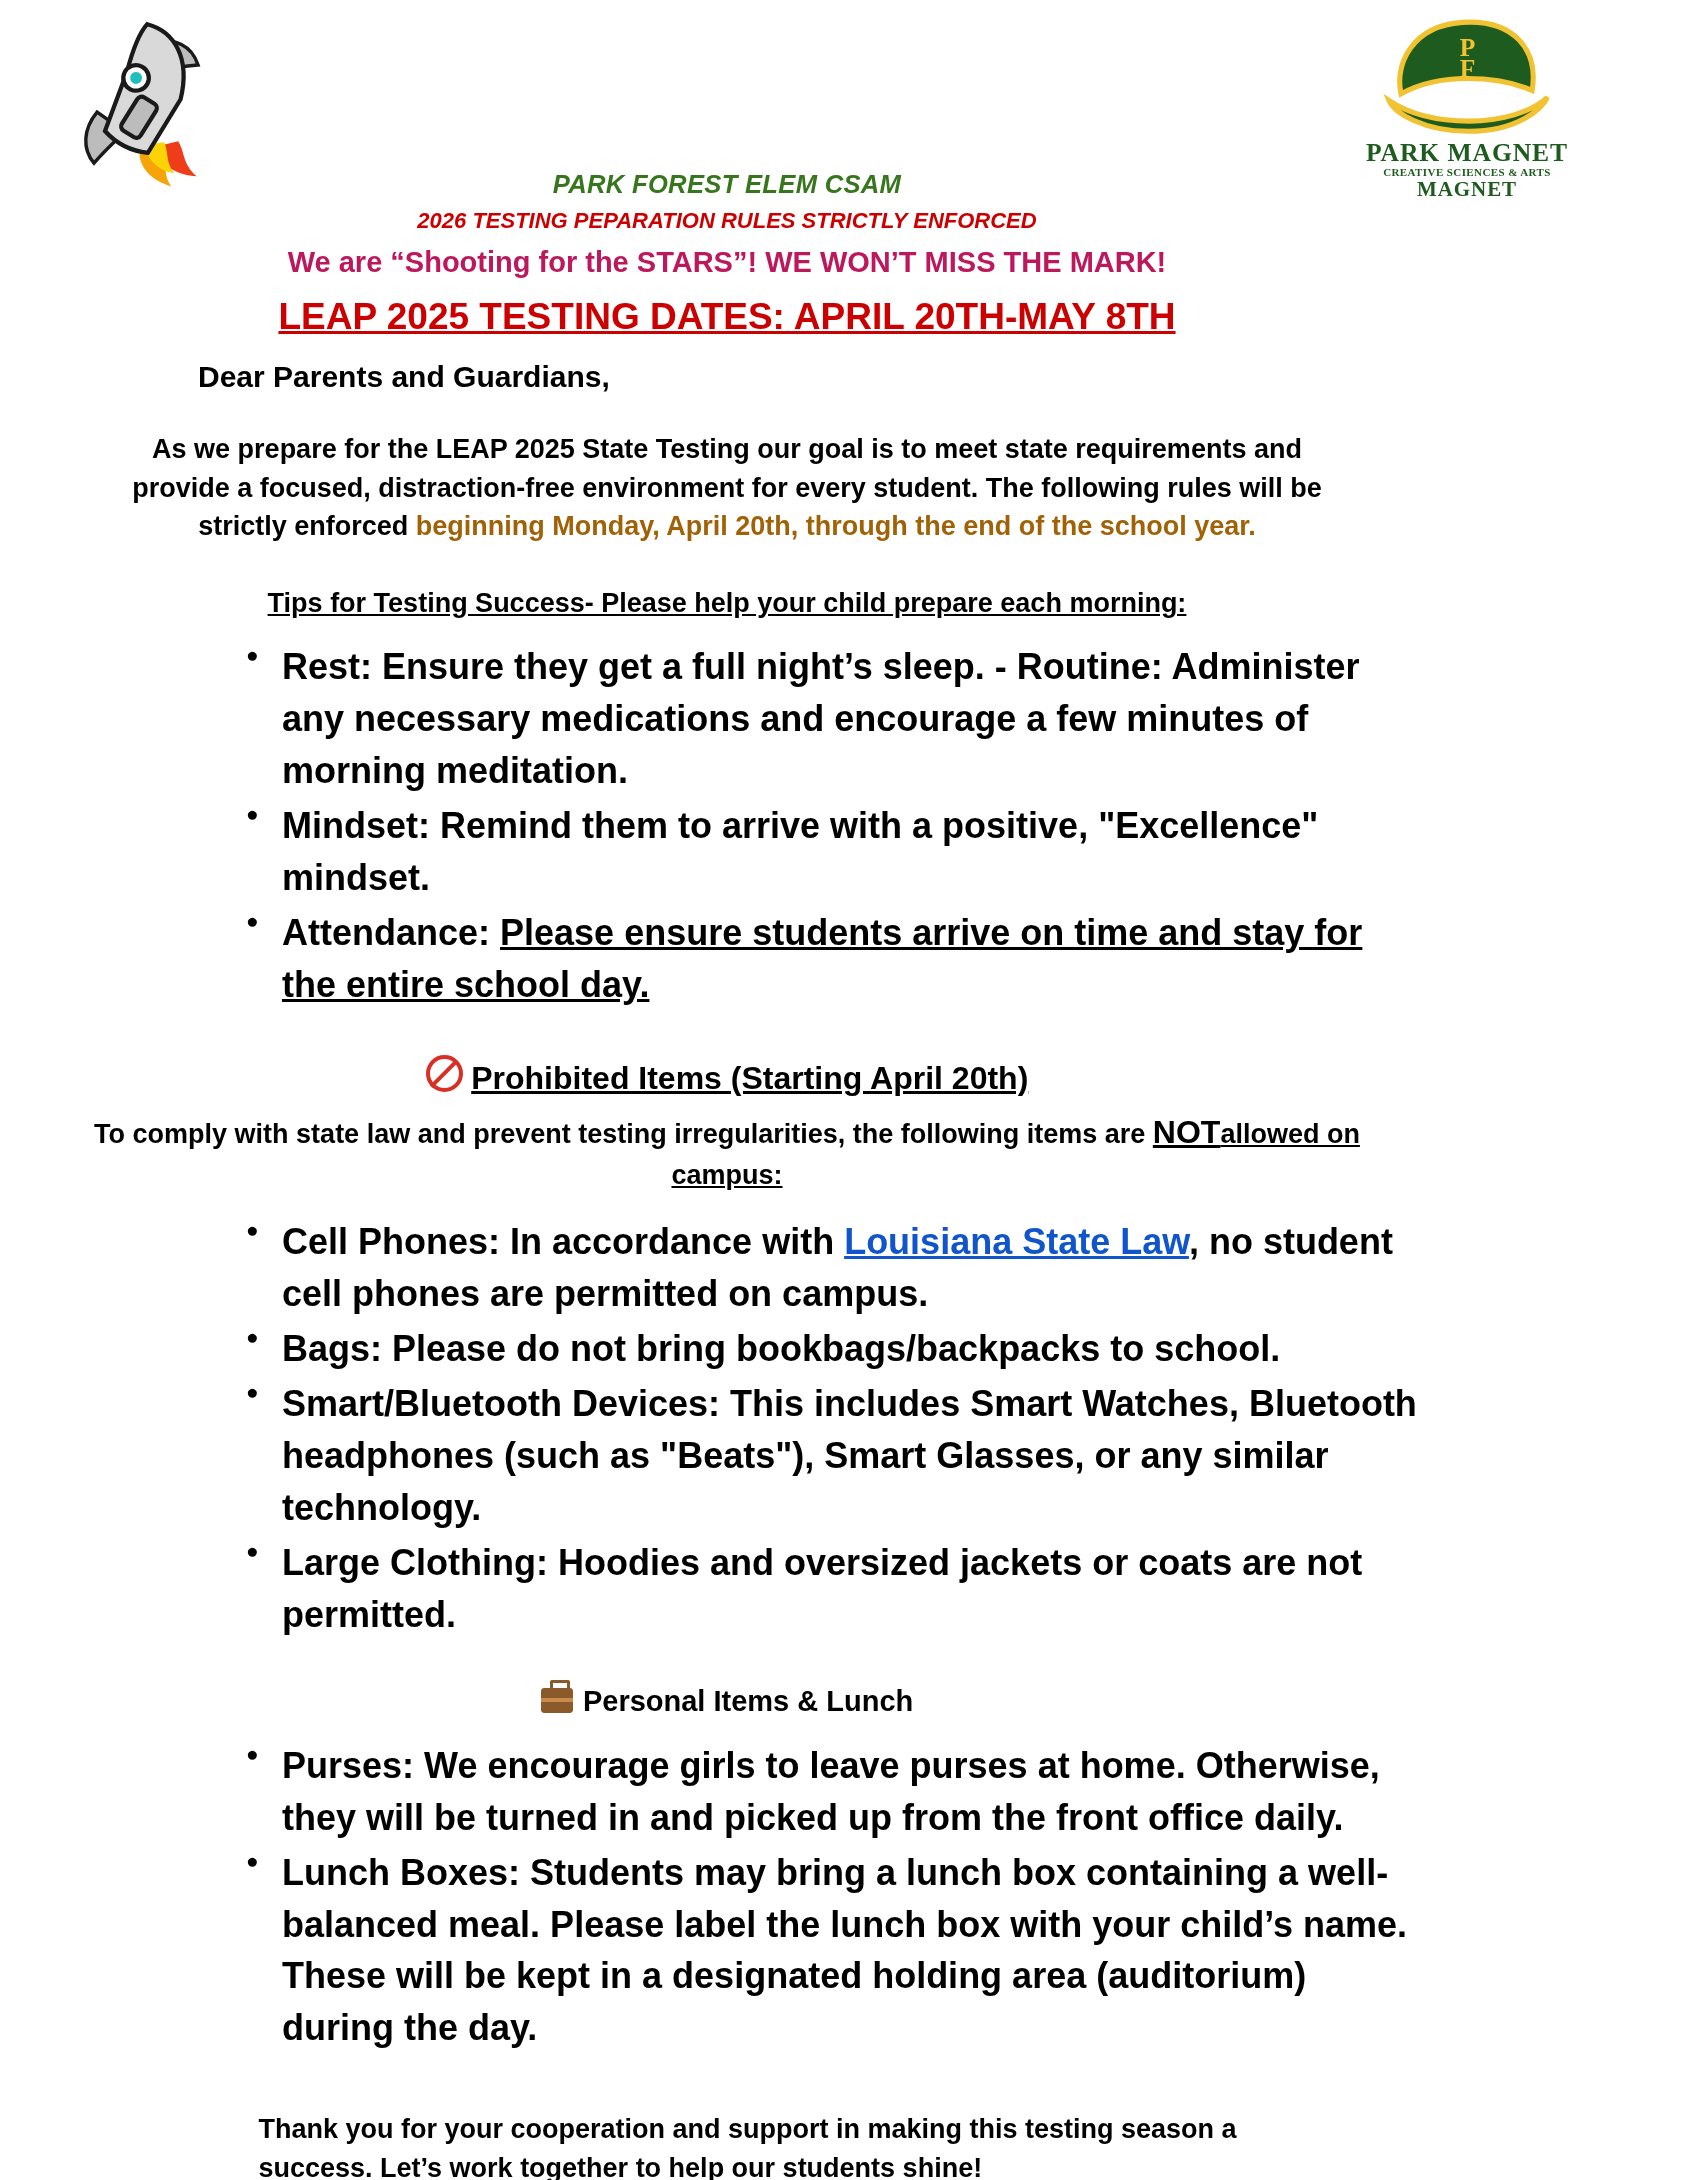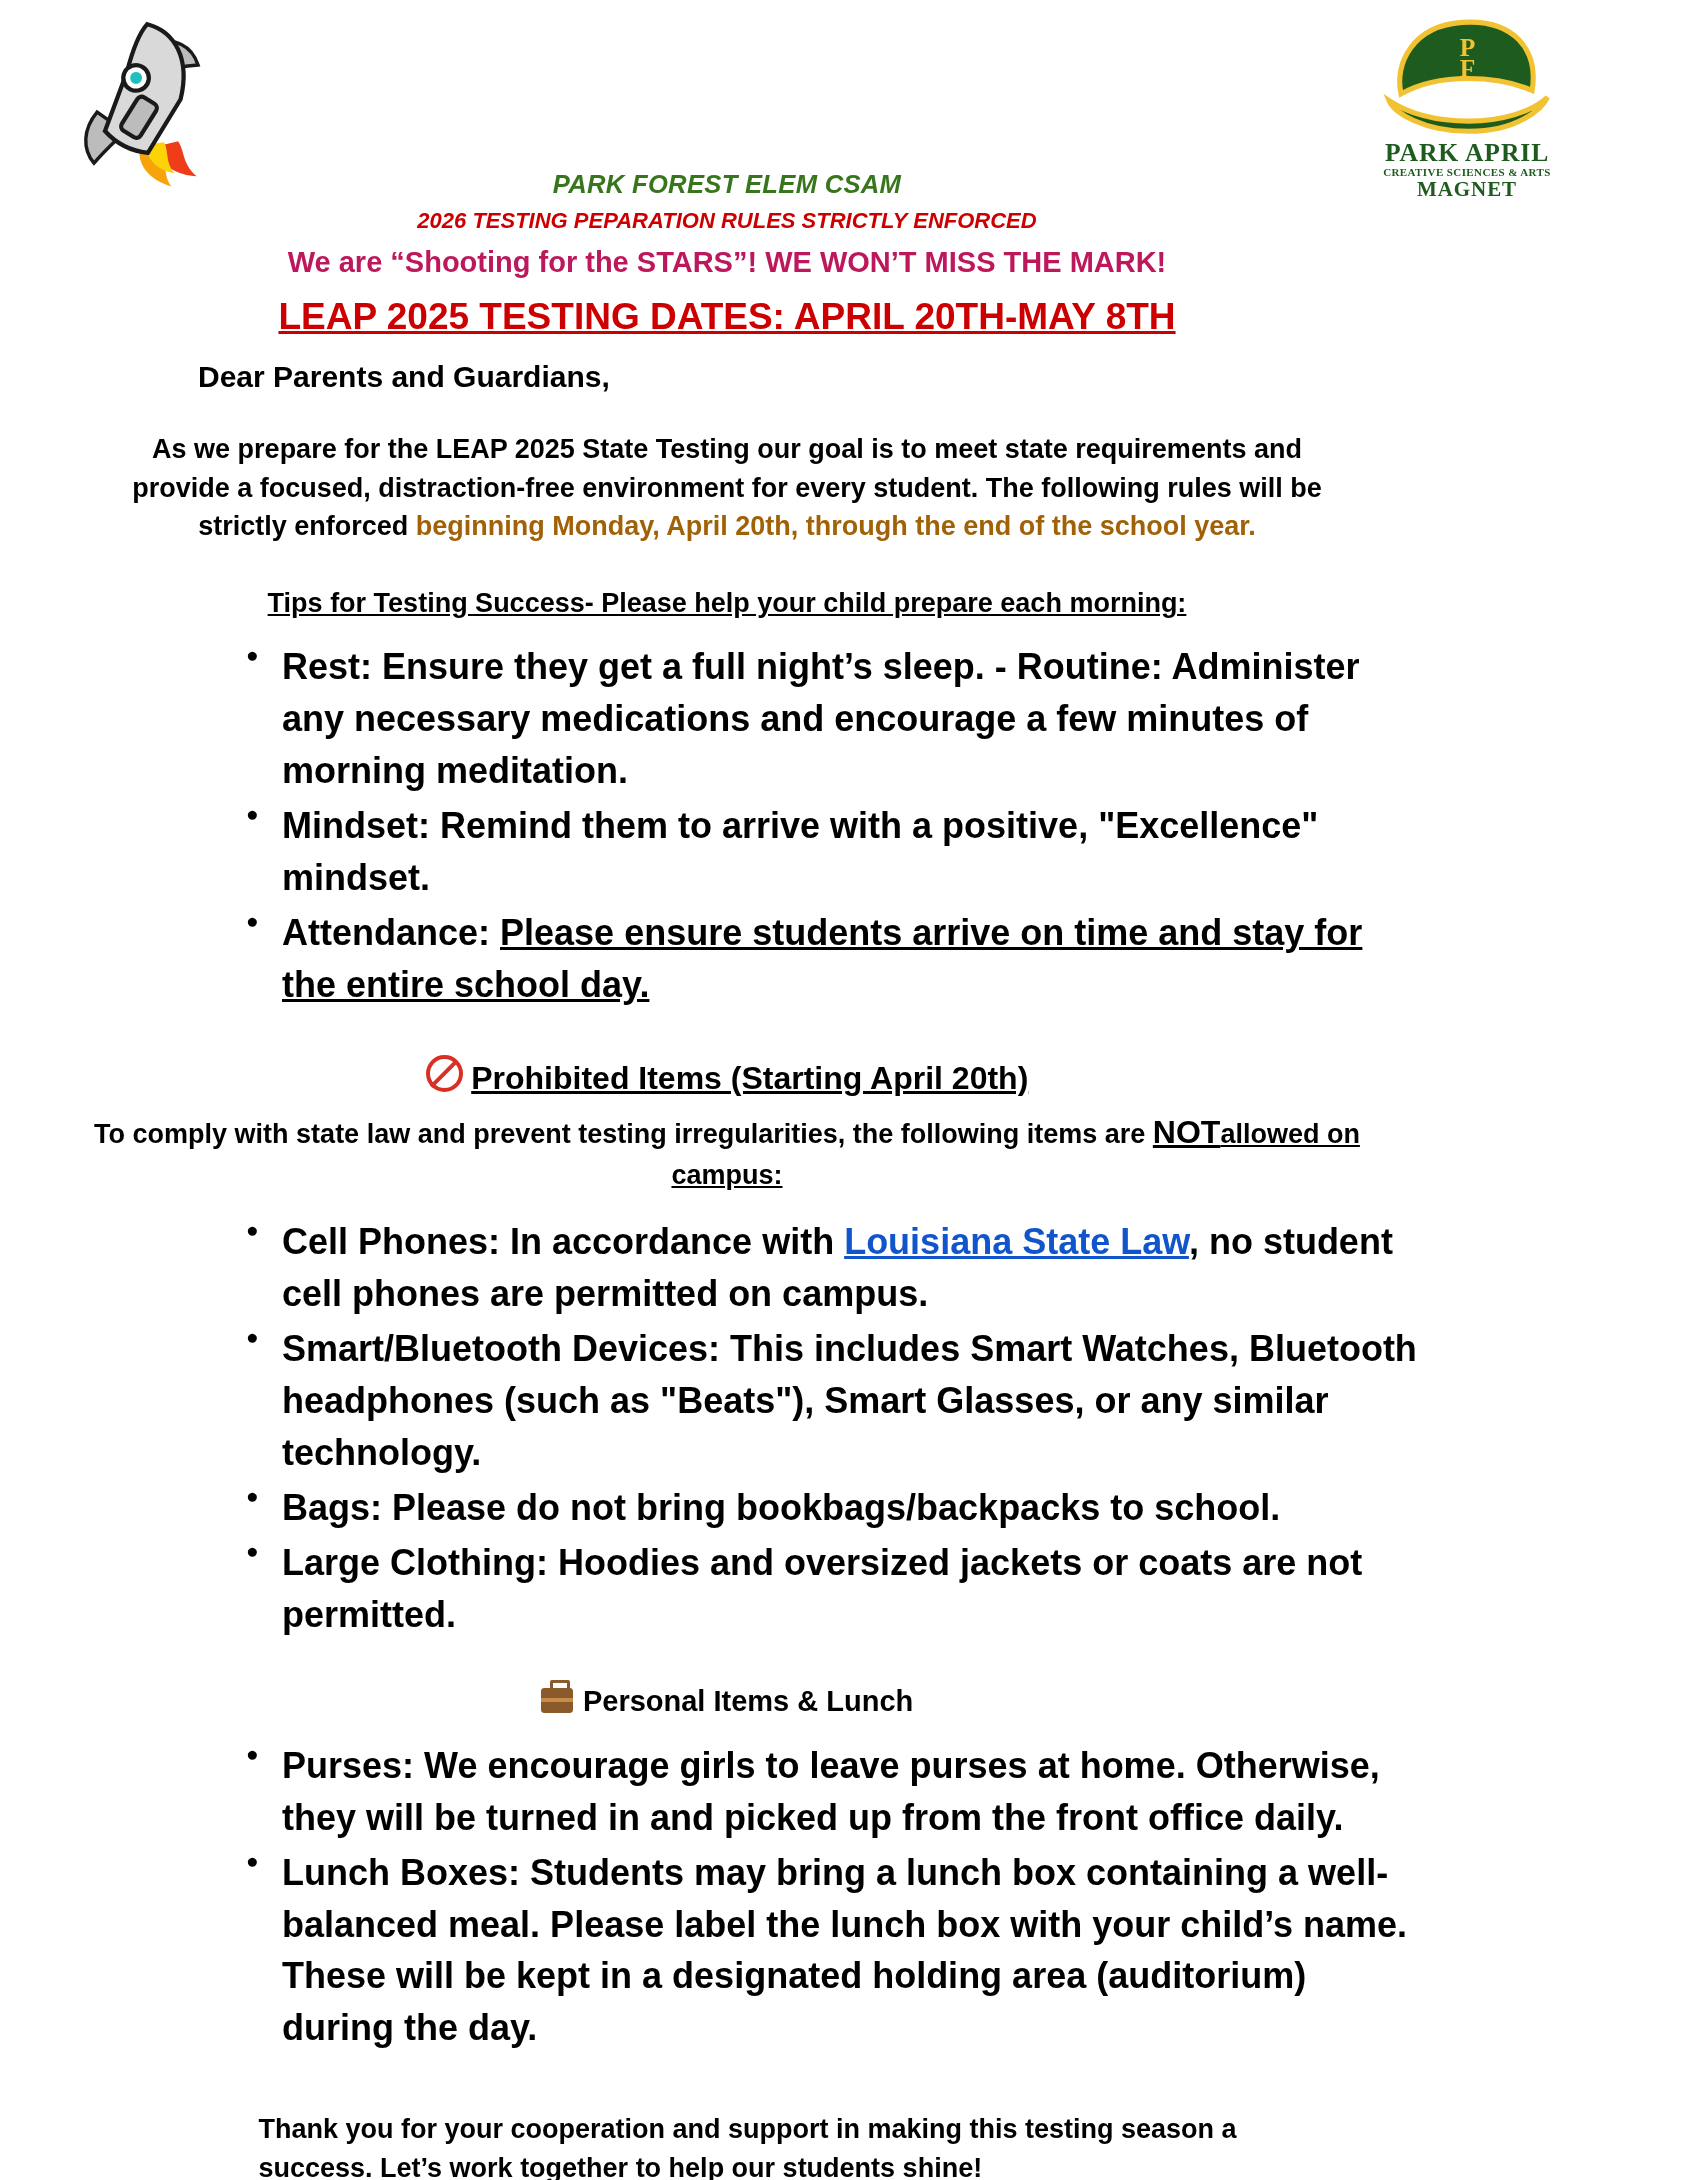--- a/index.html
+++ b/index.html
@@ -282,21 +282,21 @@
   <div class="logo">
     <div class="logo-badge">
       <svg viewBox="0 0 275 150" width="234" height="128" xmlns="http://www.w3.org/2000/svg">
 
         <path d="M60 96 C 52 60, 74 16, 132 12 C 192 8, 222 44, 214 92 C 196 84, 172 78, 138 78 C 104 78, 78 86, 60 96 Z" fill="#1e5b1e" stroke="#f1c232" stroke-width="6"></path>
         <path d="M46 104 C 70 120, 104 128, 140 128 C 178 128, 212 118, 232 100 C 226 114, 196 140, 140 140 C 86 140, 52 118, 46 104 Z" fill="#1e5b1e" stroke="#f1c232" stroke-width="6"></path>
         <text x="138" y="52" font-family="Liberation Serif, serif" font-size="30" font-weight="bold" fill="#f1c232" text-anchor="middle">P</text>
         <text x="138" y="76" font-family="Liberation Serif, serif" font-size="30" font-weight="bold" fill="#f1c232" text-anchor="middle">F</text>
       </svg>
     </div>
-    <div class="logo-text1">PARK APRIL</div>
+    <div class="logo-text1">PARK MAGNET</div>
     <div class="logo-text2">CREATIVE SCIENCES &amp; ARTS</div>
     <div class="logo-text3">MAGNET</div>
   </div>
 
   <div class="content">
 
     <div class="line school-name">PARK FOREST ELEM CSAM</div>
     <div class="line subhead">2026 TESTING PEPARATION RULES STRICTLY ENFORCED</div>
     <div class="line tagline">We are “Shooting for the STARS”! WE WON’T MISS THE MARK!</div>
     <div class="line dates">LEAP 2025 TESTING DATES: APRIL 20TH-MAY 8TH</div>
@@ -327,24 +327,24 @@
 
     <div class="notice">
       <span>To comply with state law and prevent testing irregularities, the following items are </span><span class="bignot">NOT</span><span class="allowed">allowed on campus:</span>
     </div>
 
     <ul class="bullets">
       <li>
         <span>Cell Phones: In accordance with </span><a class="link" href="#">Louisiana State Law</a><span>, no student cell phones are permitted on campus.</span>
       </li>
       <li>
+        <span>Bags: Please do not bring bookbags/backpacks to school.</span>
+      </li>
+      <li>
         <span>Smart/Bluetooth Devices: This includes Smart Watches, Bluetooth headphones (such as "Beats"), Smart Glasses, or any similar technology.</span>
-      </li>
-      <li>
-        <span>Bags: Please do not bring bookbags/backpacks to school.</span>
       </li>
       <li>
         <span>Large Clothing: Hoodies and oversized jackets or coats are not permitted.</span>
       </li>
     </ul>
 
     <div class="lunch-head">
       <span class="briefcase-icon"></span><span>Personal Items &amp; Lunch</span>
     </div>
 

